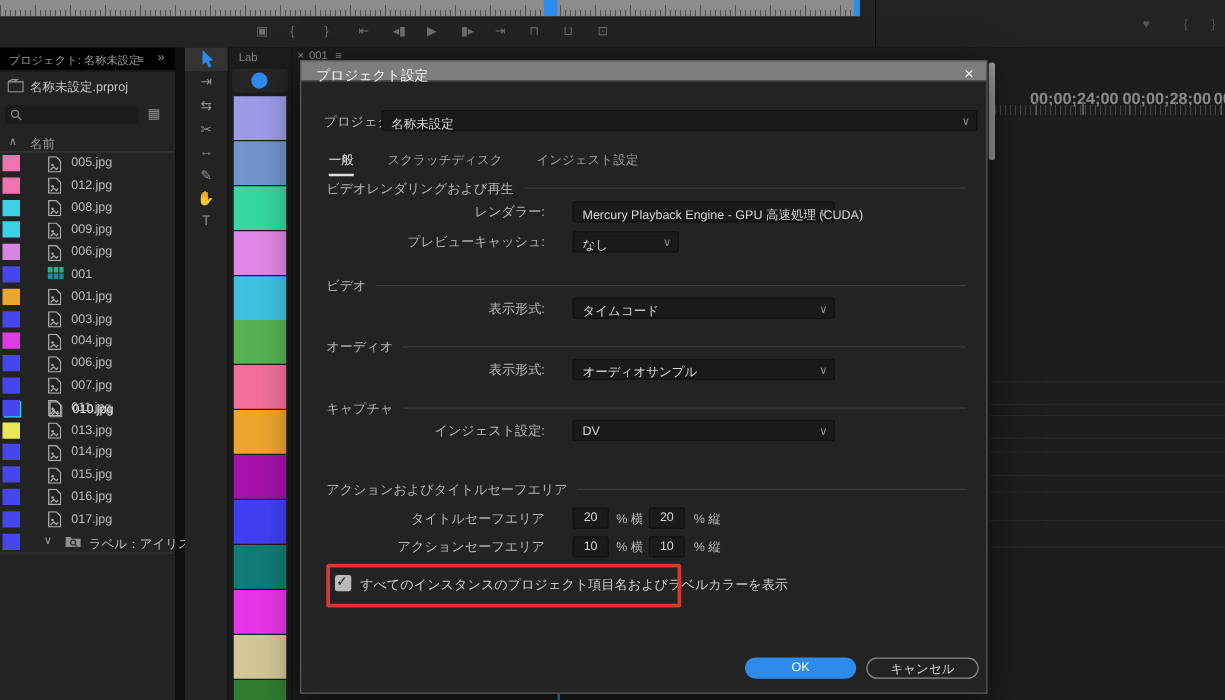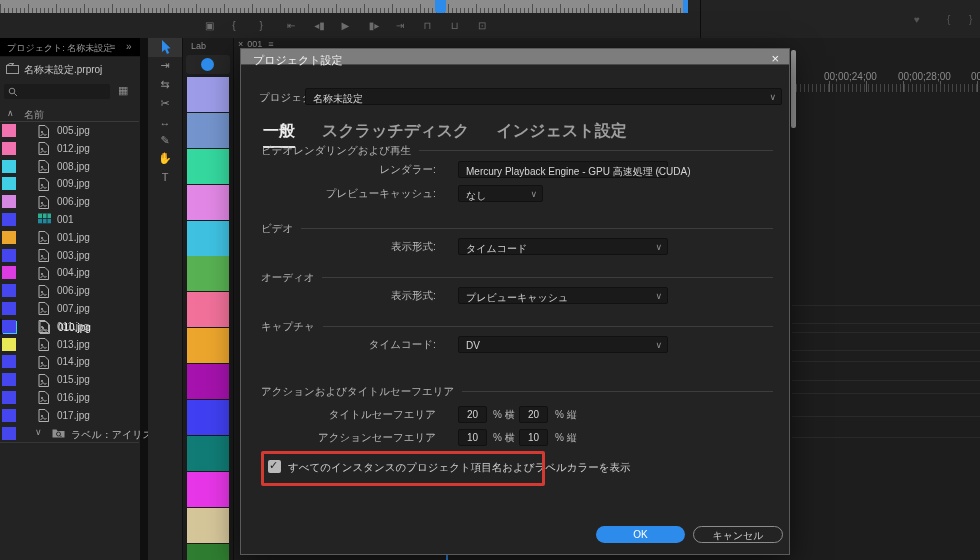--- a/index.html
+++ b/index.html
@@ -50,42 +50,42 @@
   #lp-tab{position:absolute;left:8px;top:3px;font-size:9px;color:#8a8a8a;}
   #lp-circle-bg{position:absolute;left:3px;top:17px;width:44px;height:19px;background:#262626;border-radius:3px;}
   #lp-circle{position:absolute;left:18px;top:20px;width:13px;height:13px;border-radius:50%;}
   #swatch-col{position:absolute;left:4px;top:39px;width:42px;}
   .swatch{width:42px;height:35px;margin-bottom:0.9px;}
   
   #timeline-panel{position:absolute;left:234px;top:38px;width:746px;height:522px;background:#1d1d1d;}
   #tl-tab{position:absolute;left:4px;top:1px;font-size:9px;color:#8f8f8f;}
   #tl-tab .x{margin-right:4px;}
   #tl-tab .m{margin-left:6px;}
-  .tc{position:absolute;top:33px;font-size:10px;color:#8a8a8a;white-space:nowrap;}
+  .tc{position:absolute;top:33px;font-size:13px;color:#8a8a8a;white-space:nowrap;font-weight:bold;}
   #tl-ticks{position:absolute;left:558px;top:46px;width:188px;height:8px;
     background:repeating-linear-gradient(90deg,#454545 0 1px,transparent 1px 4px);}
   #tl-ticks2{position:absolute;left:558px;top:43px;width:188px;height:11px;
     background:repeating-linear-gradient(90deg,#5a5a5a 0 1px,transparent 1px 37px);}
   .trline{position:absolute;left:558px;width:188px;height:1px;background:#2a2a2a;}
   #tl-scrollbar{position:absolute;left:557px;top:12px;width:5px;height:78px;background:#9a9a9a;border-radius:2px;}
   #tl-playhead-tick{position:absolute;left:212px;top:515px;width:2px;height:7px;}
   
   #dialog{position:absolute;left:240px;top:48px;width:550px;height:507px;background:#232323;
     border:1px solid #5a5a5a;box-shadow:0 8px 30px rgba(0,0,0,.6);z-index:10;box-sizing:border-box;}
   #dlg-titlebar{position:absolute;left:0;top:0;width:100%;height:16px;background:#7d7d7d;border-bottom:1px solid #4a4a4a;box-sizing:border-box;}
   #dlg-title{position:absolute;left:12px;top:4px;font-size:11px;color:#f2f2f2;}
   #dlg-close{position:absolute;right:10px;top:2px;font-size:13px;color:#f2f2f2;cursor:default;}
   .dlabel{font-size:10.5px;color:#b8b8b8;}
   #dlg-projrow-label{position:absolute;left:18px;top:42px;}
   .sel{position:absolute;height:17px;background:#1a1a1a;border:1px solid #111;border-radius:2px;box-sizing:border-box;}
   .sel .v{position:absolute;left:7px;top:2.5px;font-size:10px;color:#d6d6d6;white-space:nowrap;}
   .sel .ch{position:absolute;right:5px;top:2.5px;font-size:9px;color:#909090;font-style:normal;}
   #dlg-project-select{left:64px;top:39px;width:477px;}
   #dlg-tabs{position:absolute;left:22px;top:72px;display:flex;}
-  .dtab{font-size:16px;color:#9e9e9e;margin-right:27px;padding-bottom:4px;font-weight:bold;}
+  .dtab{font-size:10px;color:#9e9e9e;margin-right:27px;padding-bottom:4px;}
   .dtab.active{color:#ececec;border-bottom:2px solid #e0e0e0;}
   .grp{position:absolute;left:20px;width:512px;display:flex;}
   .g-title{font-size:10.5px;color:#b4b4b4;padding-right:8px;white-space:nowrap;}
   .g-line{flex:1;height:1px;background:#3d3d3d;margin-top:6px;}
   .frow{position:absolute;left:20px;width:512px;height:17px;}
   .frow .lab{position:absolute;left:0;top:2px;width:175px;text-align:right;font-size:10.5px;color:#b8b8b8;white-space:nowrap;}
   .num{position:absolute;top:0;width:27px;height:15px;background:#1a1a1a;border:1px solid #111;border-radius:2px;
     color:#d6d6d6;font-size:10px;text-align:center;font-family:"Liberation Sans",sans-serif;padding:0;}
   .pct{position:absolute;top:2px;font-size:10px;color:#b8b8b8;white-space:nowrap;}
   #dlg-checkbox{position:absolute;left:27px;top:411px;width:13px;height:13px;background:#b9b9b9;border-radius:2px;}
@@ -440,31 +440,31 @@
     </div>
   </div>
 
   <div class="grp" style="top:222px">
     <span class="g-title">オーディオ</span>
       <span class="g-line"></span>
   </div>
   <div class="frow" style="top:238px">
     <span class="lab">表示形式:</span>
     <div class="sel" style="left:197px;top:0;width:210px">
-      <span class="v">プレビューキャッシュ</span>
+      <span class="v">オーディオサンプル</span>
         <i class="ch">∨</i>
     </div>
   </div>
 
   <div class="grp" style="top:271px">
     <span class="g-title">キャプチャ</span>
       <span class="g-line"></span>
   </div>
   <div class="frow" style="top:287px">
-    <span class="lab">タイムコード:</span>
+    <span class="lab">インジェスト設定:</span>
     <div class="sel" style="left:197px;top:0;width:210px">
       <span class="v">DV</span>
         <i class="ch">∨</i>
     </div>
   </div>
 
   <div class="grp" style="top:336px">
     <span class="g-title">アクションおよびタイトルセーフエリア</span>
       <span class="g-line"></span>
   </div>

